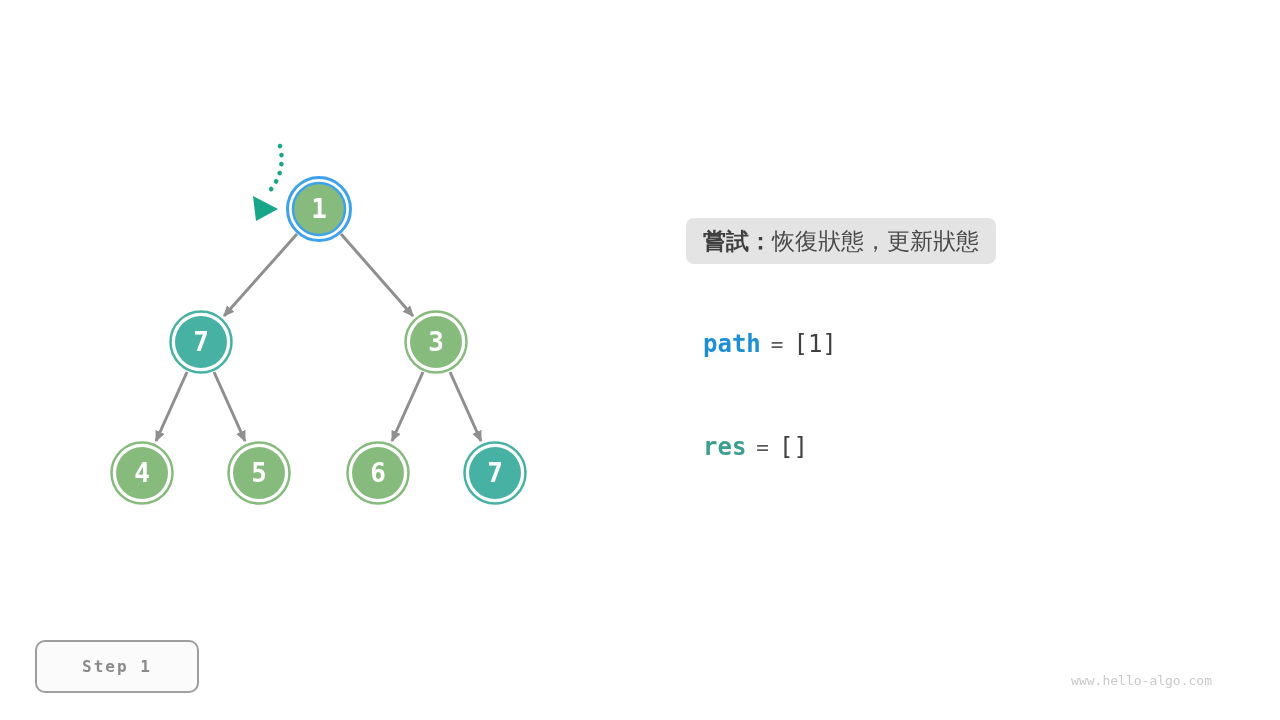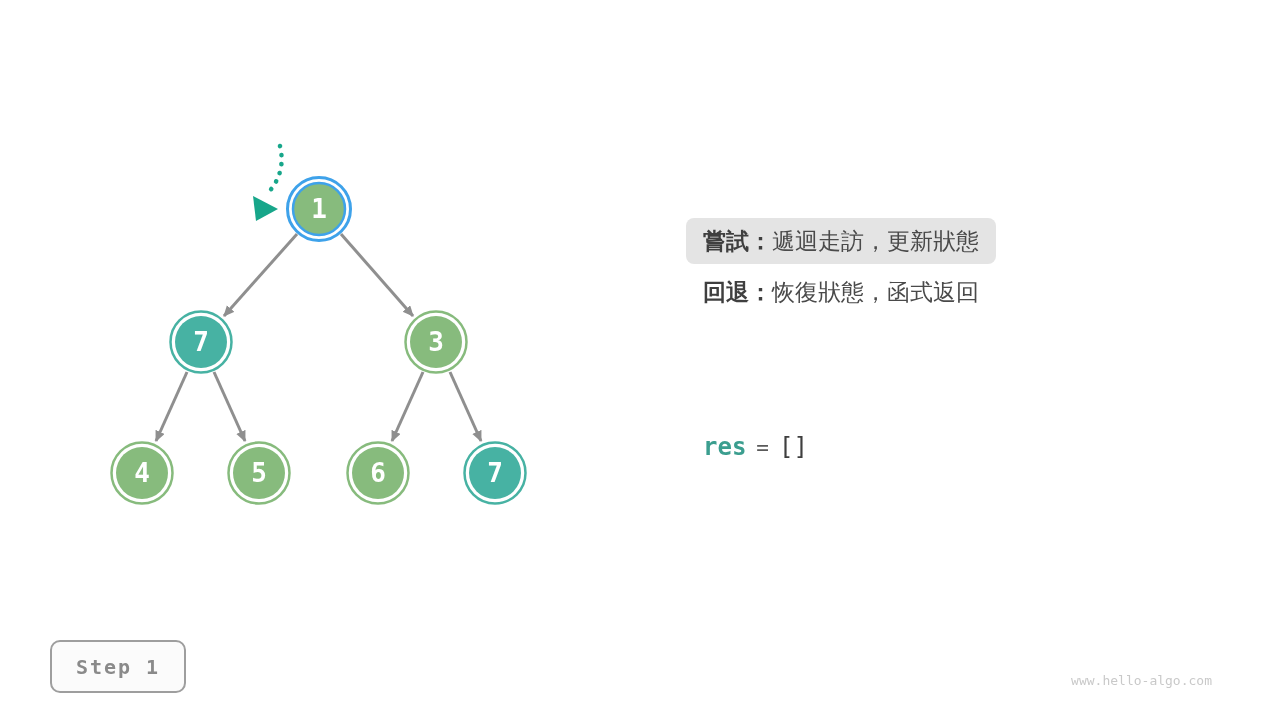--- a/index.html
+++ b/index.html
@@ -43,26 +43,26 @@
   }
   .path-line{top:329px;}
   .res-line{top:432px;}
   .code-line .var{font-weight:bold;}
   .var-blue{color:var(--path-blue,#1e8fd5);}
   .var-teal{color:var(--res-teal,#3b9e8f);}
   .code-line .eq{color:#5a5a5a;margin:0 10px;font-size:21px;}
   .code-line .val{color:#3f3f3f;}
   
   .step-badge{
-    position:absolute;left:50px;top:640px;width:136px;height:53px;
+    position:absolute;left:35px;top:640px;width:164px;height:53px;
     box-sizing:border-box;border:2px solid var(--step-border,#9e9e9e);
     border-radius:10px;background:#fbfbfb;
     display:flex;align-items:center;justify-content:center;
     font-family:"DejaVu Sans Mono","Liberation Mono",monospace;
-    font-size:20px;font-weight:bold;color:var(--step-text,#8a8a8a);
+    font-size:16px;font-weight:bold;color:var(--step-text,#8a8a8a);
     letter-spacing:2px;
   }
   
   .watermark{
     position:absolute;right:68px;top:673px;
     font-family:"DejaVu Sans Mono","Liberation Mono",monospace;
     font-size:13px;color:var(--watermark-gray,#c9c9c9);
   }
 </style>
 </head>
@@ -122,27 +122,27 @@
       <text class="nlabel" y="9">6</text>
     </g>
     <g class="node node-teal" transform="translate(495,473)">
       <circle class="ring" r="30.5"></circle>
       <circle class="core" r="26"></circle>
       <text class="nlabel" y="9">7</text>
     </g>
   </svg>
 
   <div class="anno try-box">
-    <span class="lbl">嘗試：</span><span>遞迴走訪，更新狀態</span>
+    <span class="lbl">嘗試：</span><span>恢復狀態，更新狀態</span>
   </div>
 
-  <div class="anno back-line">
-    <span class="lbl">回退：</span><span>恢復狀態，函式返回</span>
+
+  <div class="code-line path-line">
+    <span class="var var-blue">path</span><span class="eq">=</span><span class="val">[1]</span>
   </div>
-
 
   <div class="code-line res-line">
     <span class="var var-teal">res</span><span class="eq">=</span><span class="val">[]</span>
   </div>
 
   <div class="step-badge">Step 1</div>
 
   <div class="watermark">www.hello-algo.com</div>
 
 </div>

